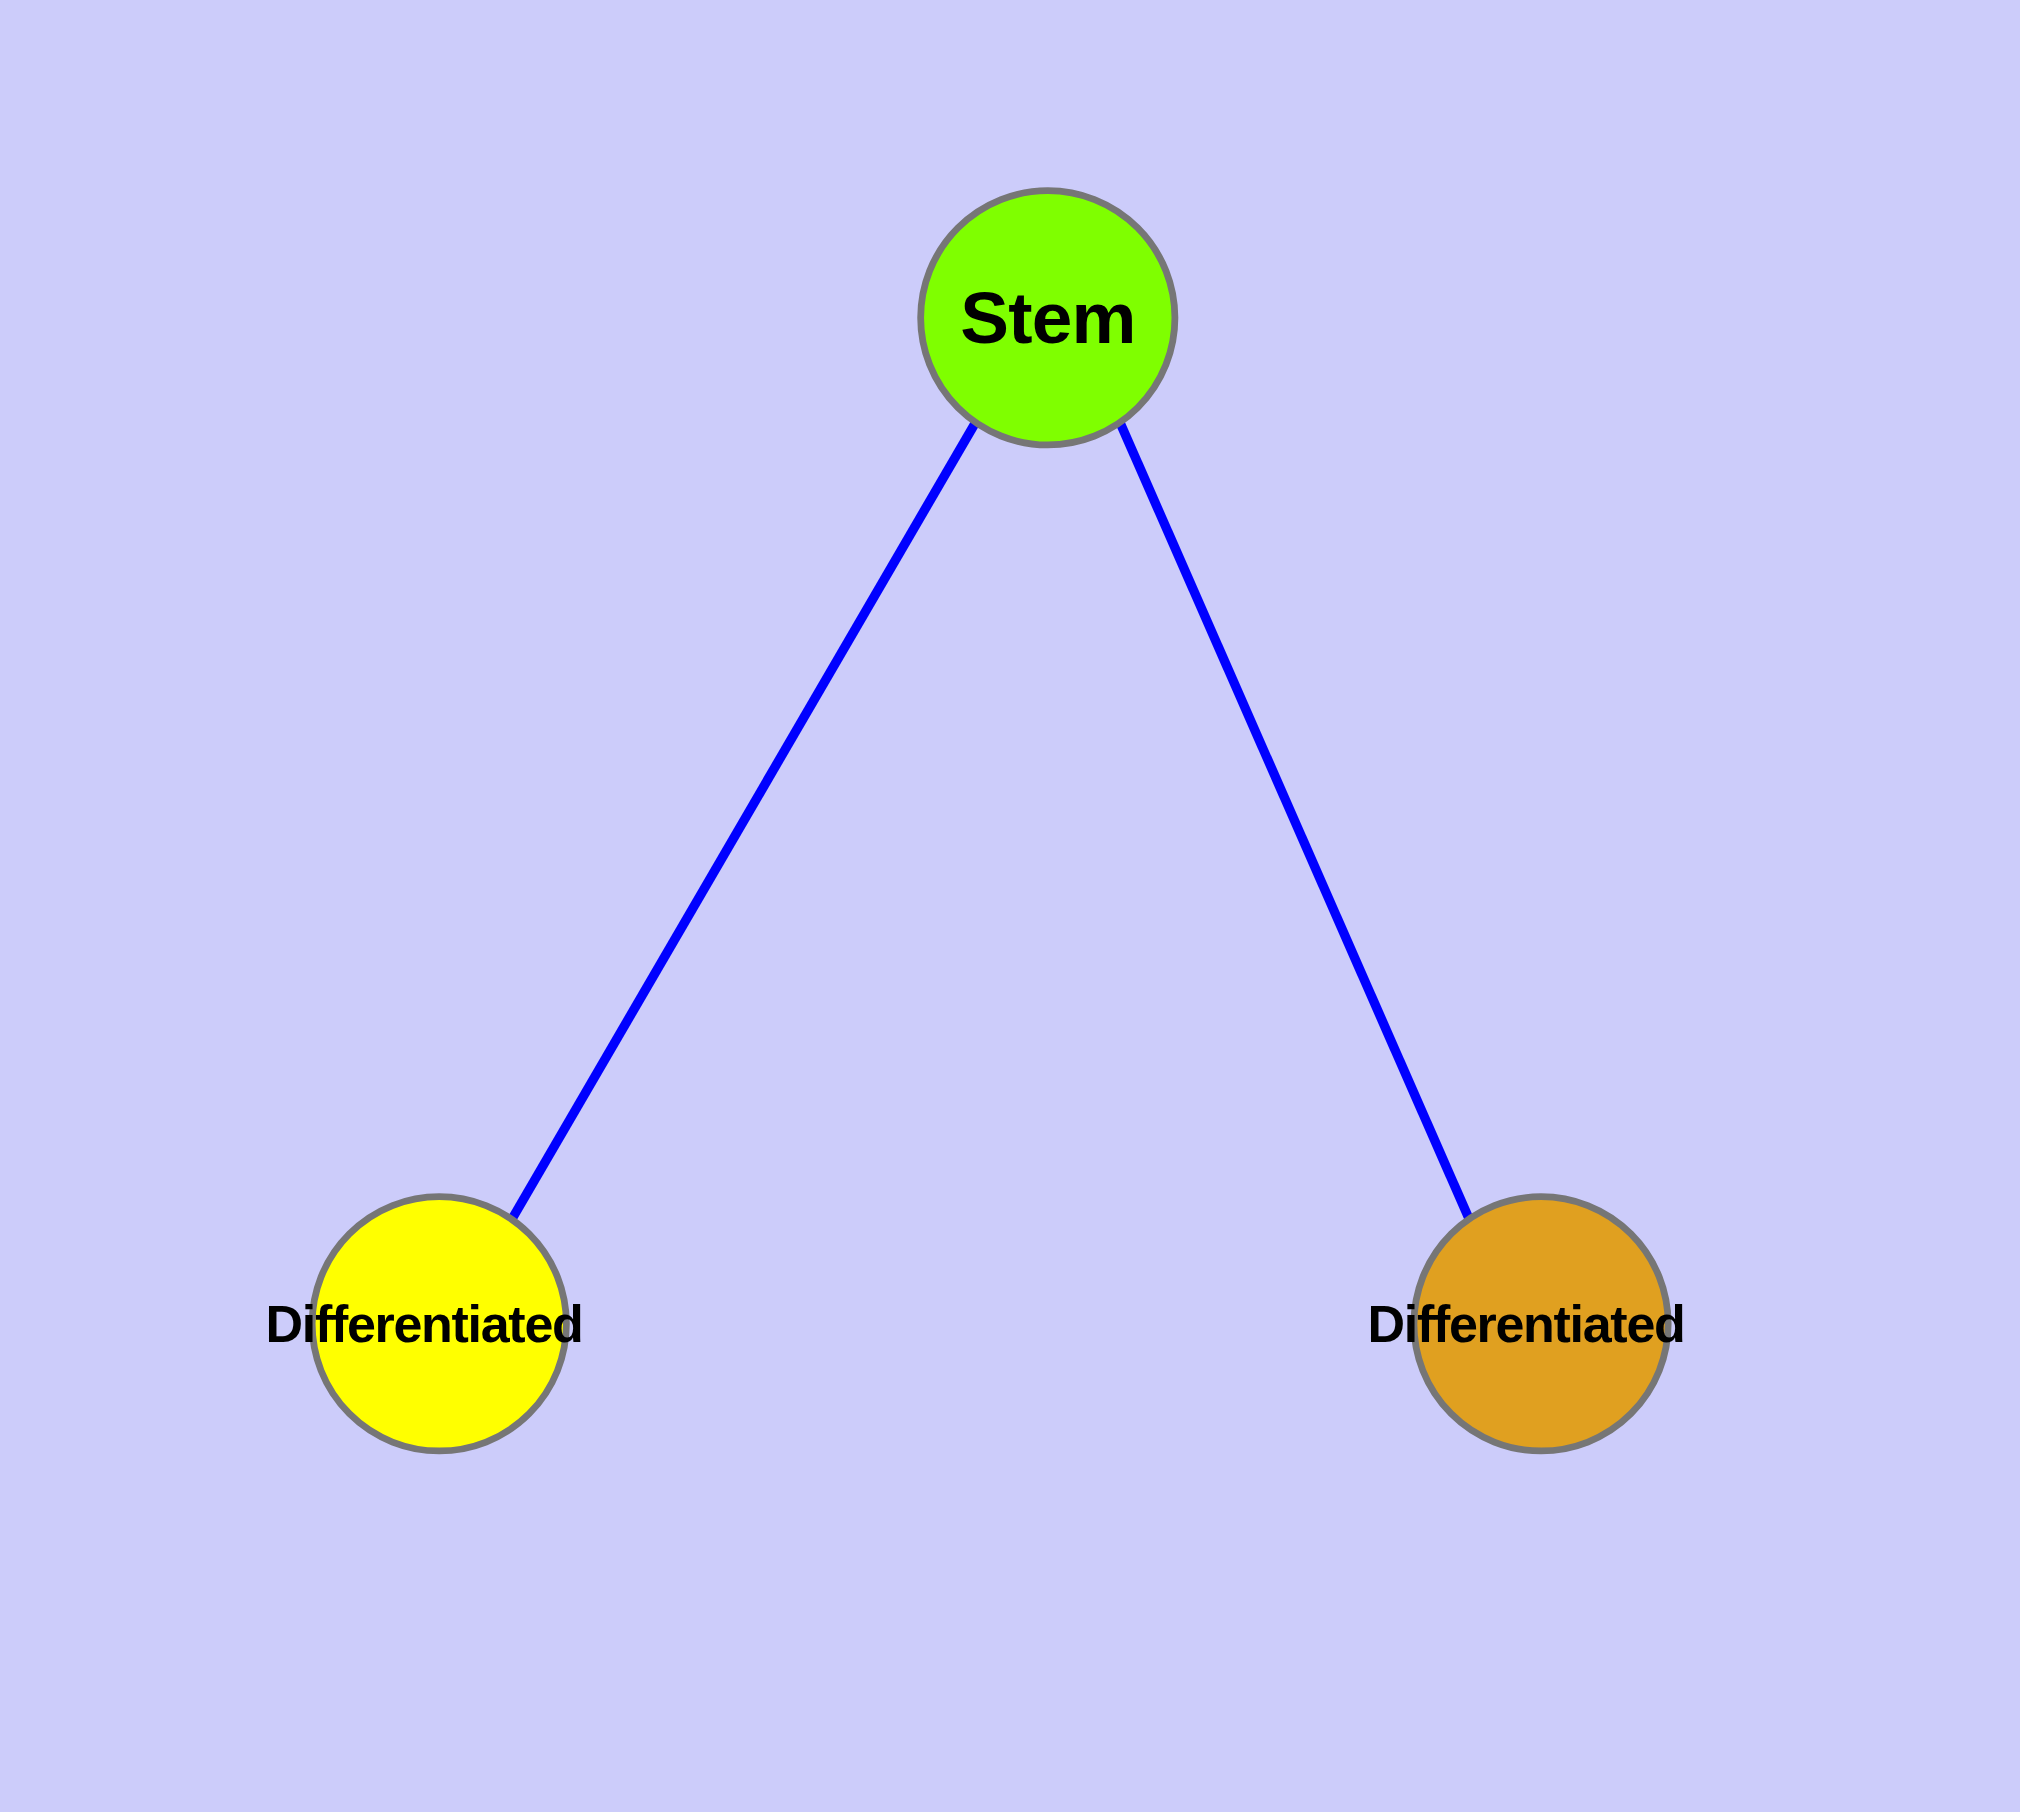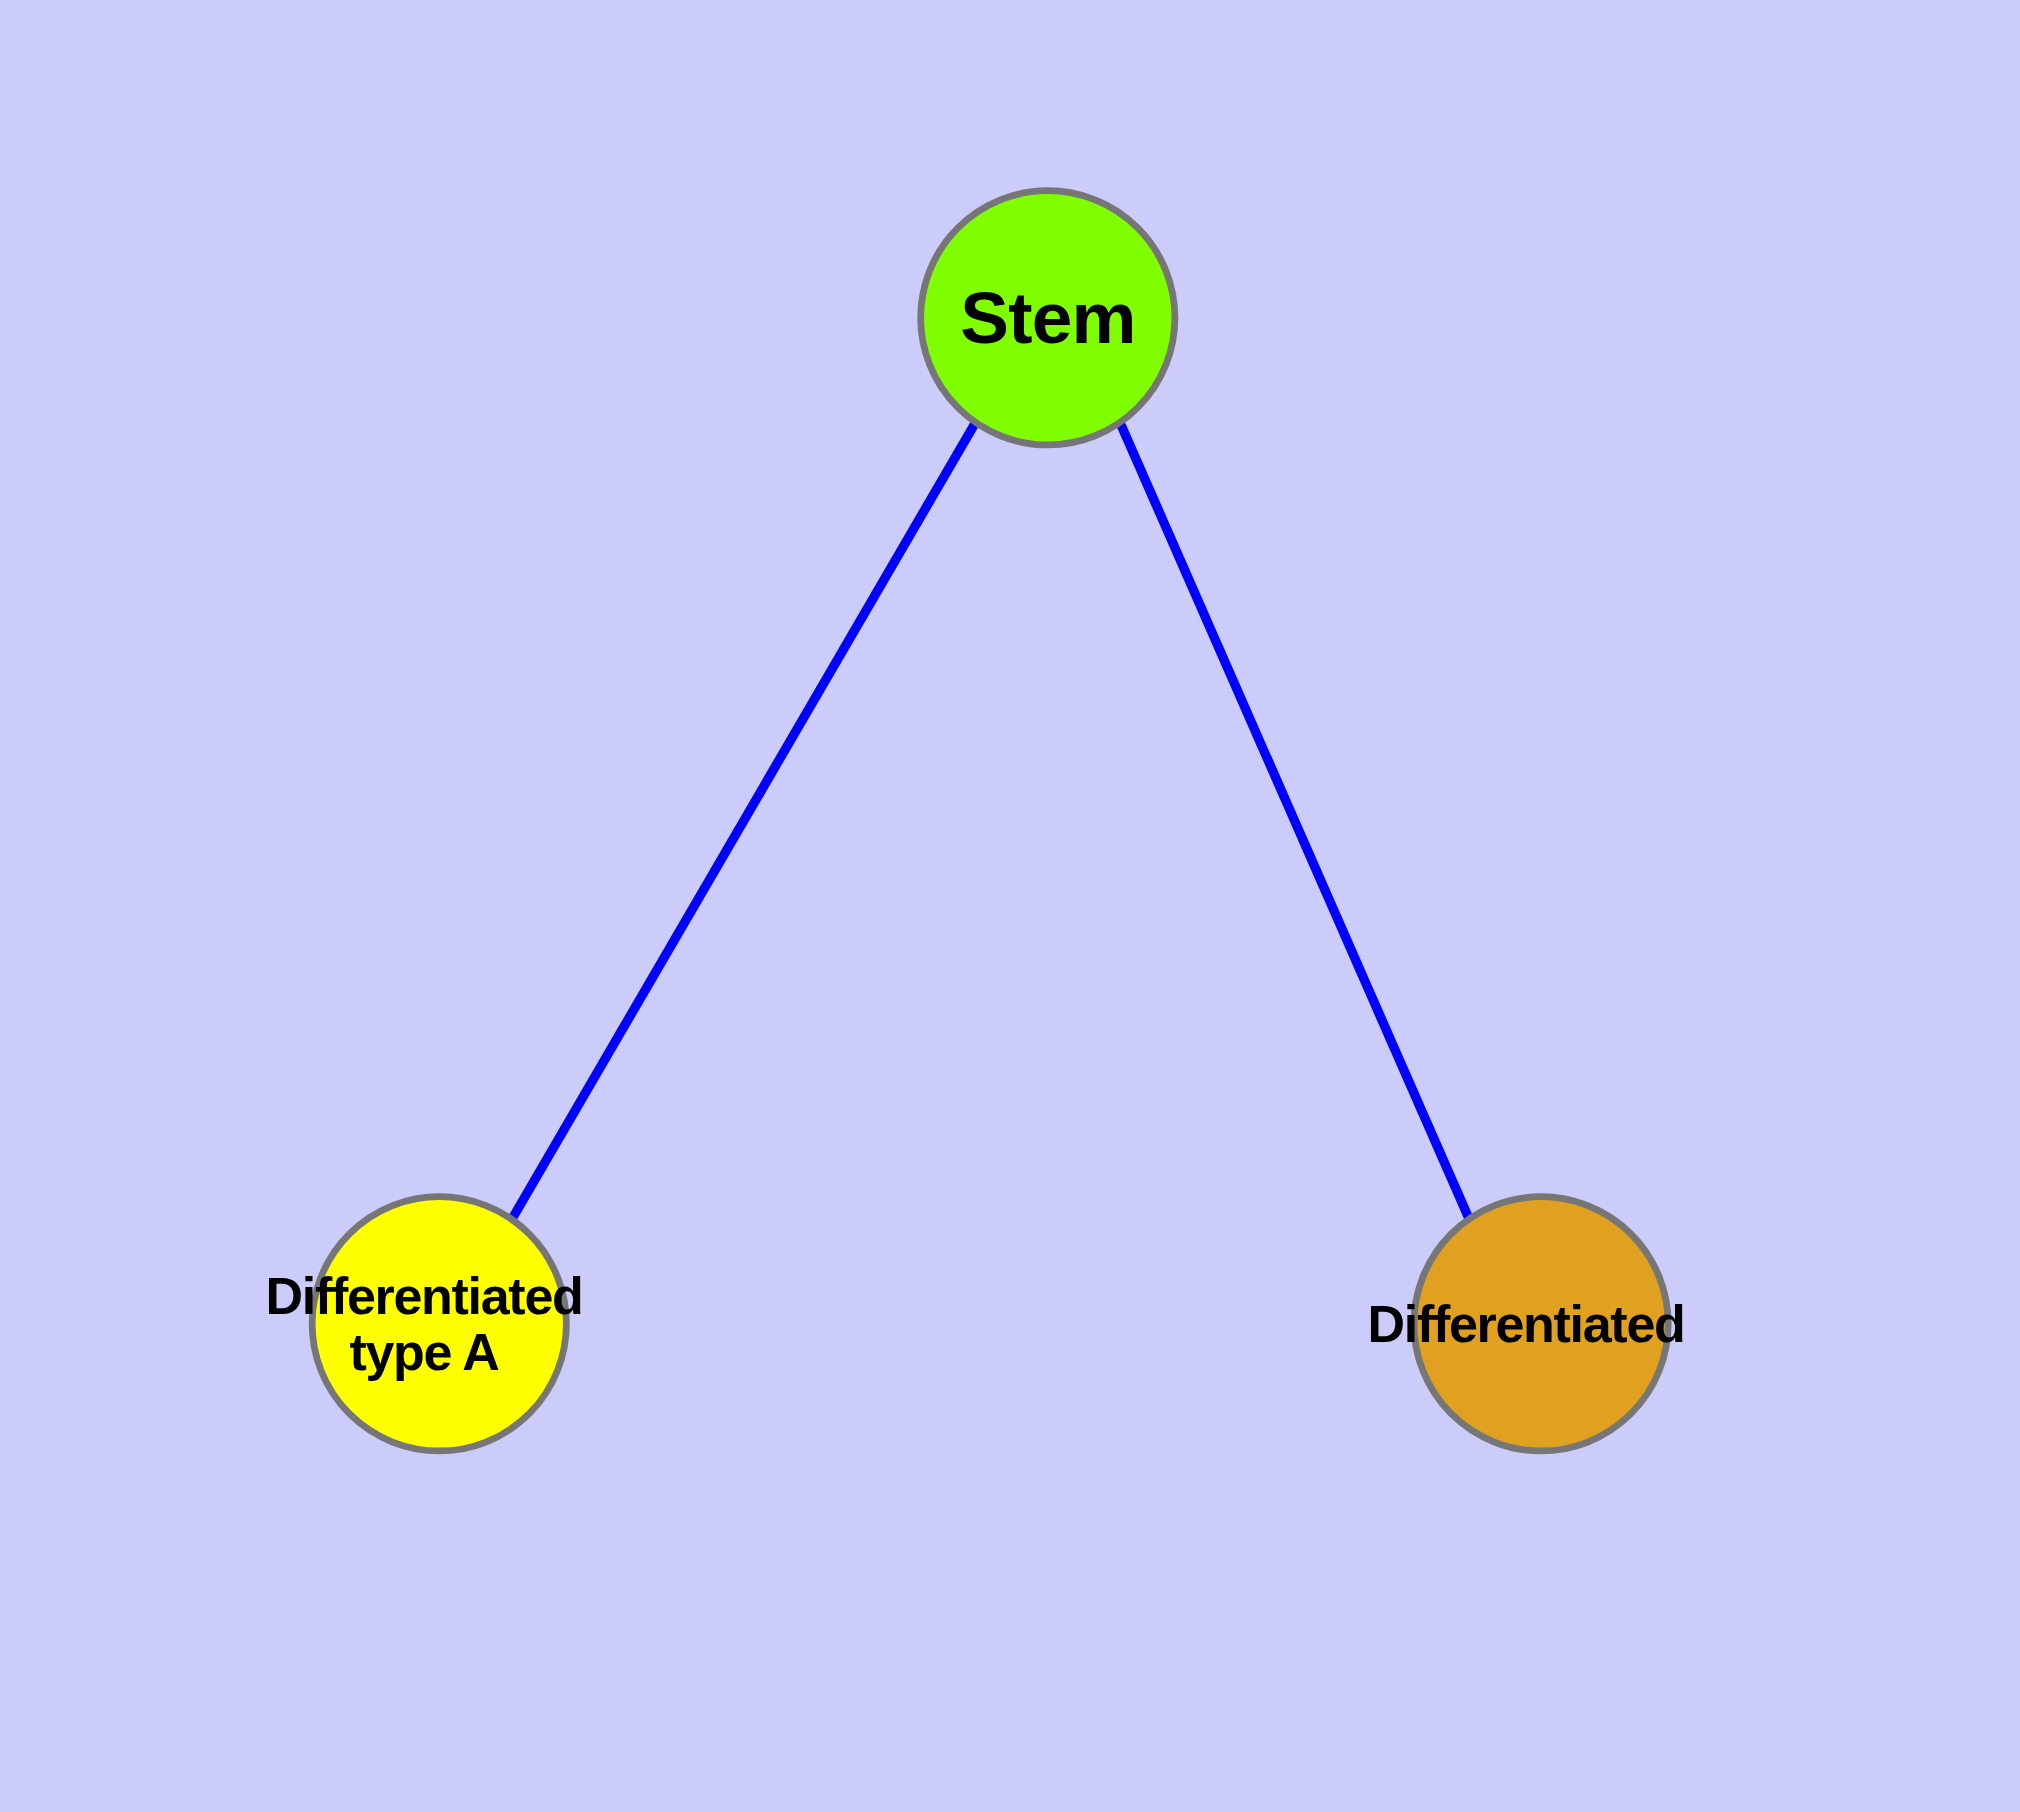--- a/index.html
+++ b/index.html
@@ -59,21 +59,20 @@
     <circle class="node-circle" cx="518" cy="1562" r="150" fill="#ffff00" stroke="#767676" stroke-width="8"></circle>
     <circle class="node-circle" cx="1818" cy="1562" r="150" fill="#e0a020" stroke="#767676" stroke-width="8"></circle>
   </svg>
 
   <div class="node-label label-stem" style="left:1048px; top:318px; transform:translate(-50%,-50%);">
     <span class="label-line">Stem</span>
   </div>
 
   <div class="node-label label-leaf" style="left:424px; top:1324px; transform:translate(-50%,-50%);">
     <span class="label-line">Differentiated</span>
-    <span class="label-line">type A</span>
   </div>
 
   <div class="node-label label-leaf" style="left:1526px; top:1324px; transform:translate(-50%,-50%);">
     <span class="label-line">Differentiated</span>
   </div>
 
 </div>
 
 
 </body></html>

